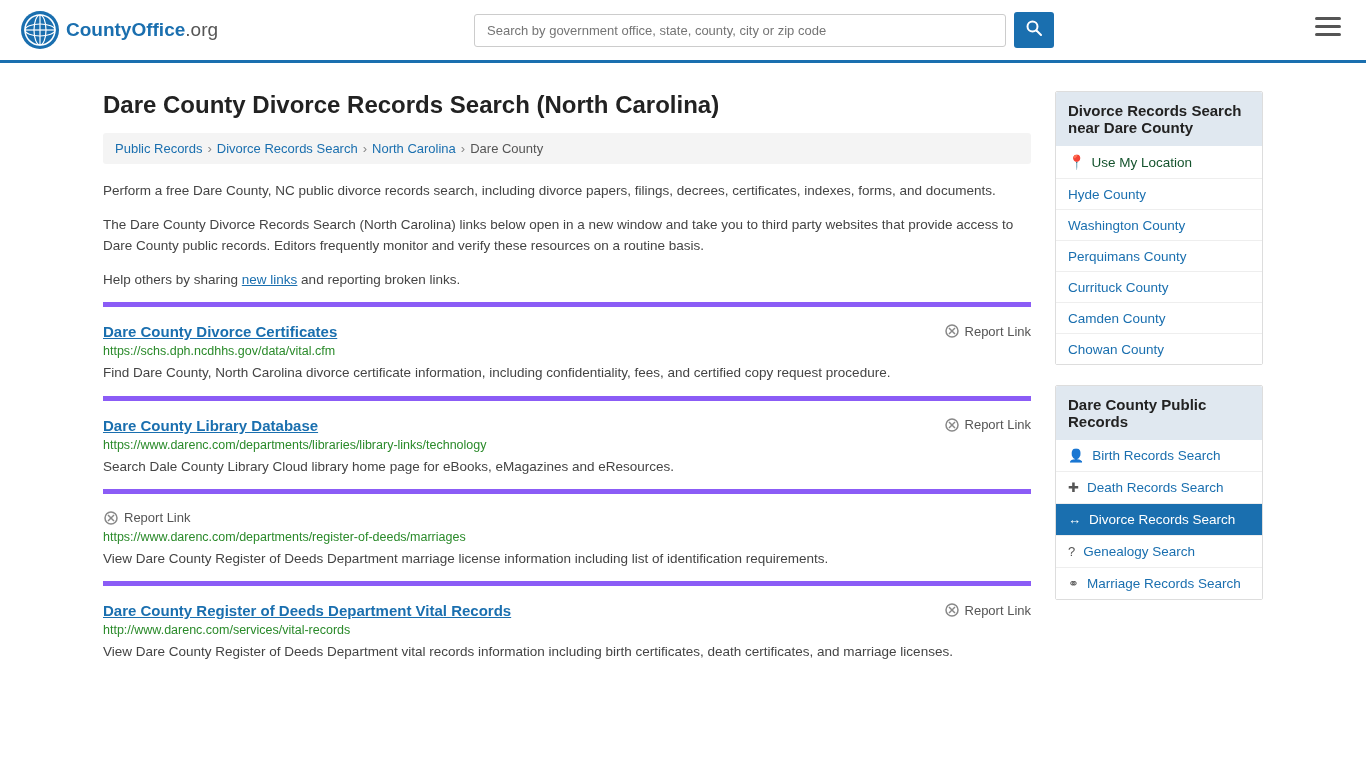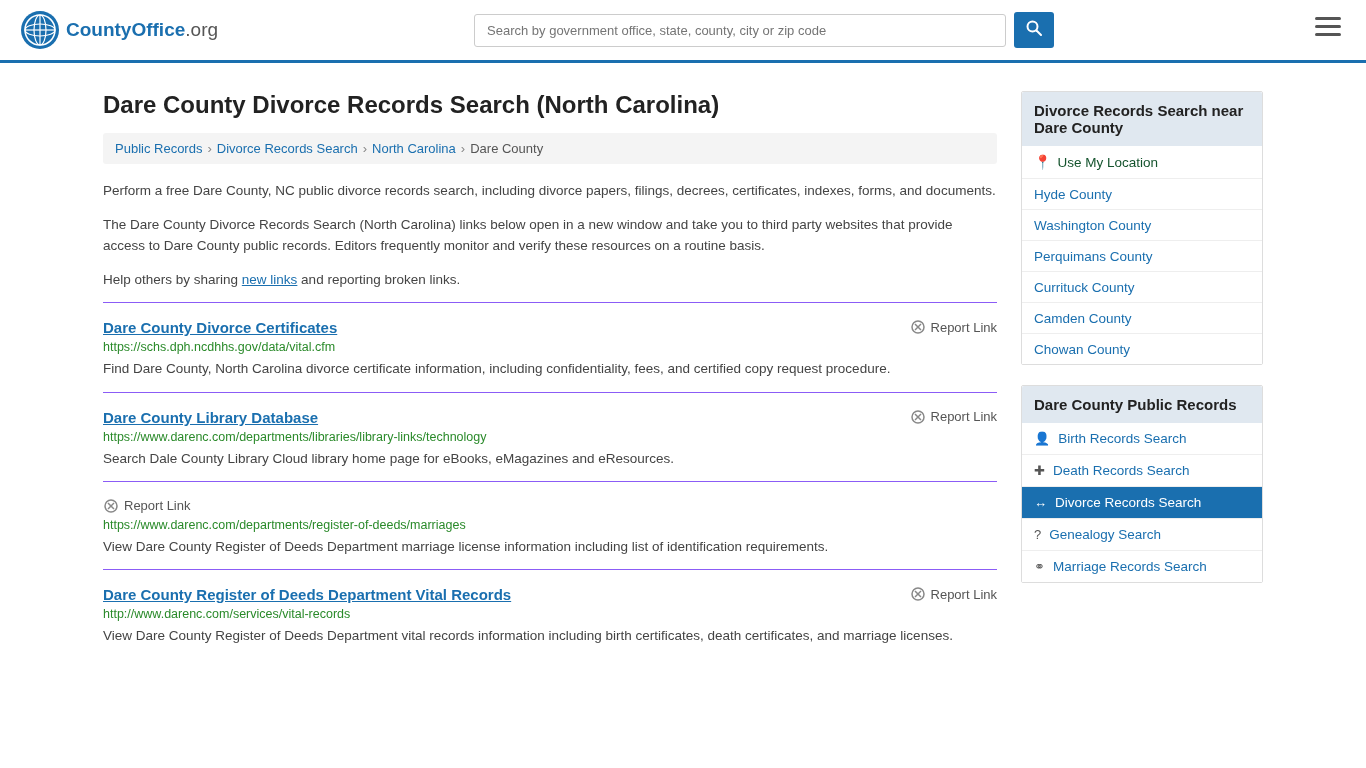--- a/index.html
+++ b/index.html
@@ -110,21 +110,21 @@
       color: #444;
       font-size: 13.5px;
     }
     .description-para a {
       color: #1a6faf;
       text-decoration: underline;
     }
 
     
     .result-item {
-      border-top: 1px solid #8b5cf6;
+      border-top: 5px solid #8b5cf6;
       padding: 16px 0 12px 0;
     }
     .result-header {
       display: flex;
       justify-content: space-between;
       align-items: flex-start;
       margin-bottom: 4px;
     }
     .result-title {
       font-size: 15px;
@@ -148,21 +148,21 @@
       margin-bottom: 5px;
     }
     .result-desc {
       font-size: 13.5px;
       color: #444;
       line-height: 1.5;
     }
 
     
     #sidebar {
-      width: 242px;
+      width: 208px;
       flex-shrink: 0;
     }
 
     .sidebar-section-header {
       background: #e0e8f0;
       padding: 10px 12px;
       font-size: 15px;
       font-weight: bold;
       color: #222;
       margin-bottom: 0;

